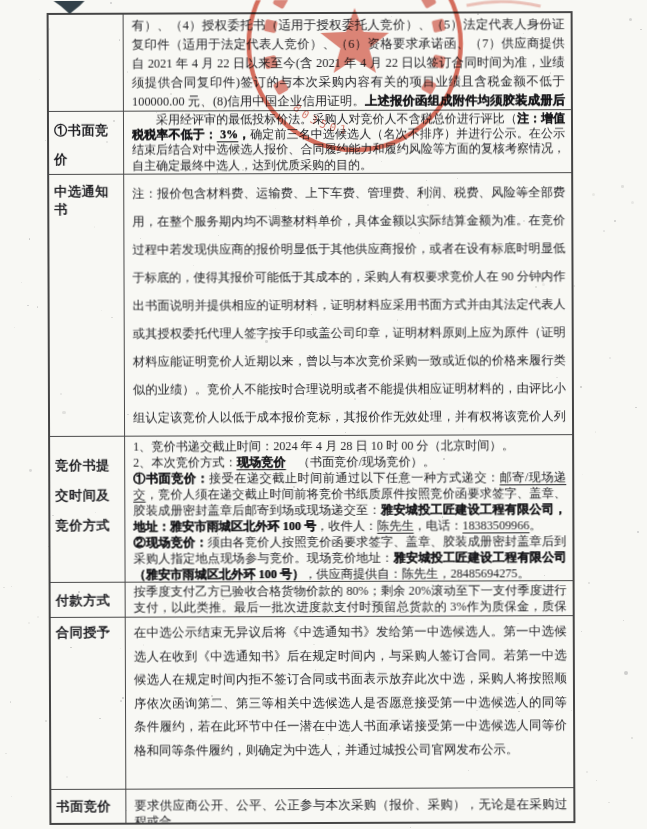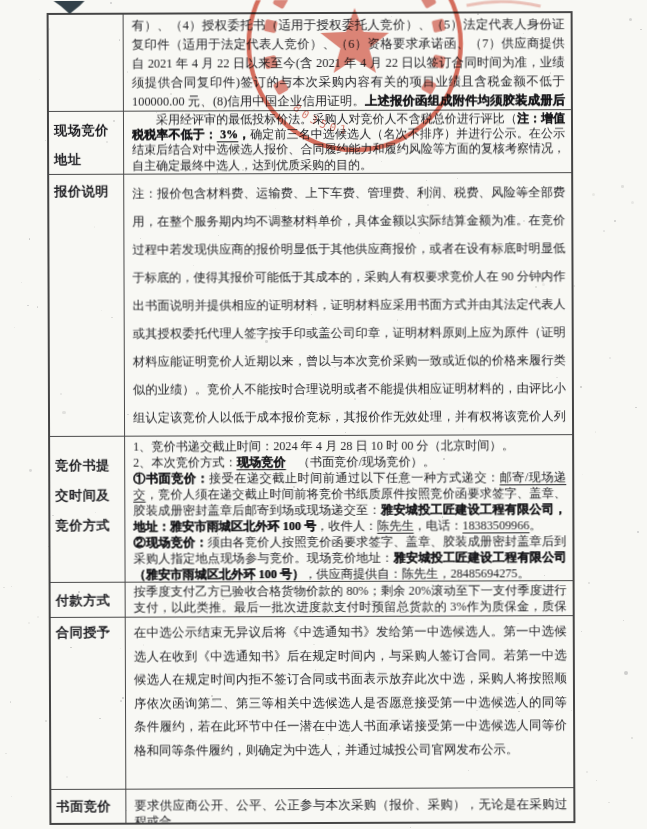--- a/index.html
+++ b/index.html
@@ -46,27 +46,27 @@
   <div class="doc">
 
     <div class="tbl" id="table-root">
         <div class="row" style="height: 96px;">
           <div class="hcell"></div>
           <div class="ccell" style="font-size: 12.4px; line-height: 19px; padding: 2px 6px 0px 8px;">
             <p class="para"><span class="">有）、（4）授权委托书（适用于授权委托人竞价）、（5）法定代表人身份证复印件（适用于法定代表人竞价）、（6）资格要求承诺函、（7）供应商提供自 2021 年 4 月 22 日以来至今(含 2021 年 4 月 22 日以签订合同时间为准，业绩须提供合同复印件)签订的与本次采购内容有关的项目业绩且含税金额不低于 100000.00 元、(8)信用中国企业信用证明。</span><span class="b ">上述报价函组成附件均须胶装成册后密封盖章，不得散页和未密封递交。</span></p>
           </div>
         </div>
         <div class="row" style="height: 63px;">
-          <div class="hcell" style="line-height: 29px; padding-top: 4px;">现场竞价地址</div>
+          <div class="hcell" style="line-height: 29px; padding-top: 4px;">①书面竞价</div>
           <div class="ccell" style="font-size: 12px; line-height: 15.2px; padding: 1px 6px 0px 8px;">
             <p class="para indent"><span class="">采用经评审的最低投标价法。采购人对竞价人不含税总价进行评比（</span><span class="b ">注：增值税税率不低于：</span><span class="b u"> 3%</span><span class="b ">，</span><span class="">确定前三名中选候选人（名次不排序）并进行公示。在公示结束后结合对中选候选人报价、合同履约能力和履约风险等方面的复核考察情况，自主确定最终中选人，达到优质采购的目的。</span></p>
           </div>
         </div>
         <div class="row" style="height: 262px;">
-          <div class="hcell" style="padding-top: 8px;">报价说明</div>
+          <div class="hcell" style="padding-top: 8px;">中选通知书</div>
           <div class="ccell" style="font-size: 12.2px; line-height: 28px; padding: 5px 6px 0px 8px;">
             <p class="para"><span class="">注：报价包含材料费、运输费、上下车费、管理费、利润、税费、风险等全部费用，在整个服务期内均不调整材料单价，具体金额以实际结算金额为准。在竞价过程中若发现供应商的报价明显低于其他供应商报价，或者在设有标底时明显低于标底的，使得其报价可能低于其成本的，采购人有权要求竞价人在 90 分钟内作出书面说明并提供相应的证明材料，证明材料应采用书面方式并由其法定代表人或其授权委托代理人签字按手印或盖公司印章，证明材料原则上应为原件（证明材料应能证明竞价人近期以来，曾以与本次竞价采购一致或近似的价格来履行类似的业绩）。竞价人不能按时合理说明或者不能提供相应证明材料的，由评比小组认定该竞价人以低于成本报价竞标，其报价作无效处理，并有权将该竞价人列入采购人黑名单。</span></p>
           </div>
         </div>
         <div class="row" style="height: 146px;">
           <div class="hcell" style="line-height: 30px; padding-top: 14px;">竞价书提交时间及竞价方式</div>
           <div class="ccell" style="font-size: 12.2px; line-height: 16px; padding: 2px 6px 0px 8px;">
             <p class="para"><span class="">1、竞价书递交截止时间：2024 年 4 月 28 日 10 时 00 分（北京时间）。</span></p>
             <p class="para"><span class="">2、本次竞价方式：</span><span class="b u">现场竞价</span><span class="">　（书面竞价/现场竞价）。</span></p>
             <p class="para"><span class="b ">①书面竞价：</span><span class="">接受在递交截止时间前通过以下任意一种方式递交：</span><span class="u">邮寄/现场递交</span><span class="">，竞价人须在递交截止时间前将竞价书纸质原件按照竞价函要求签字、盖章、胶装成册密封盖章后邮寄到场或现场递交至：</span><span class="b ">雅安城投工匠建设工程有限公司，地址：雅安市雨城区北外环 100 号</span><span class="">，收件人：</span><span class="u">陈先生</span><span class="">，电话：</span><span class="u">18383509966</span><span class="">。</span></p>

